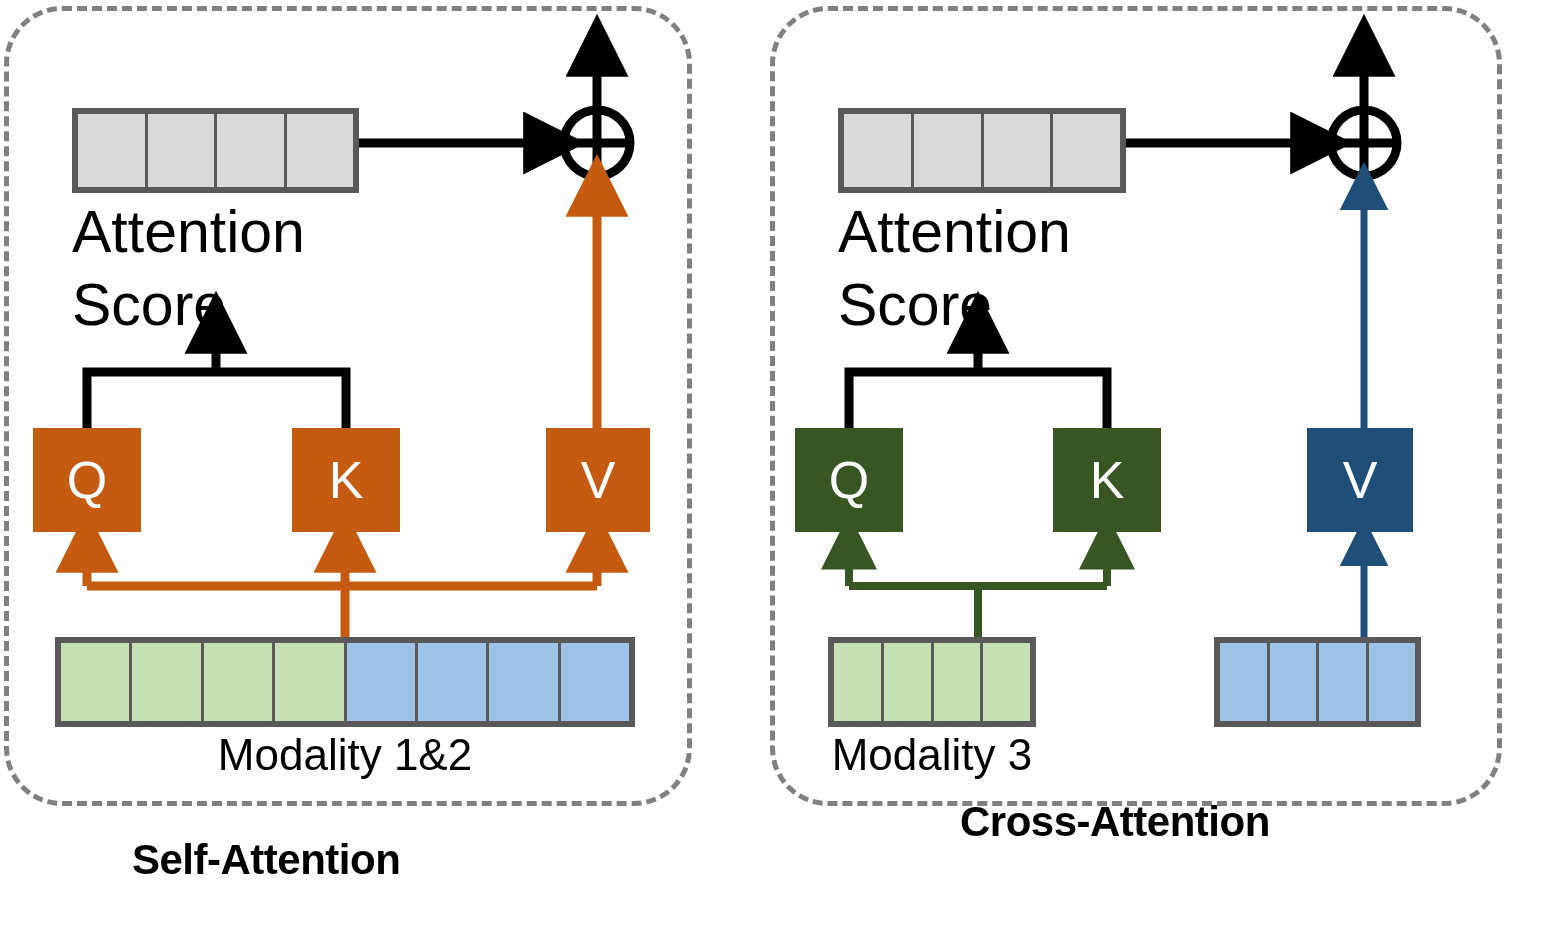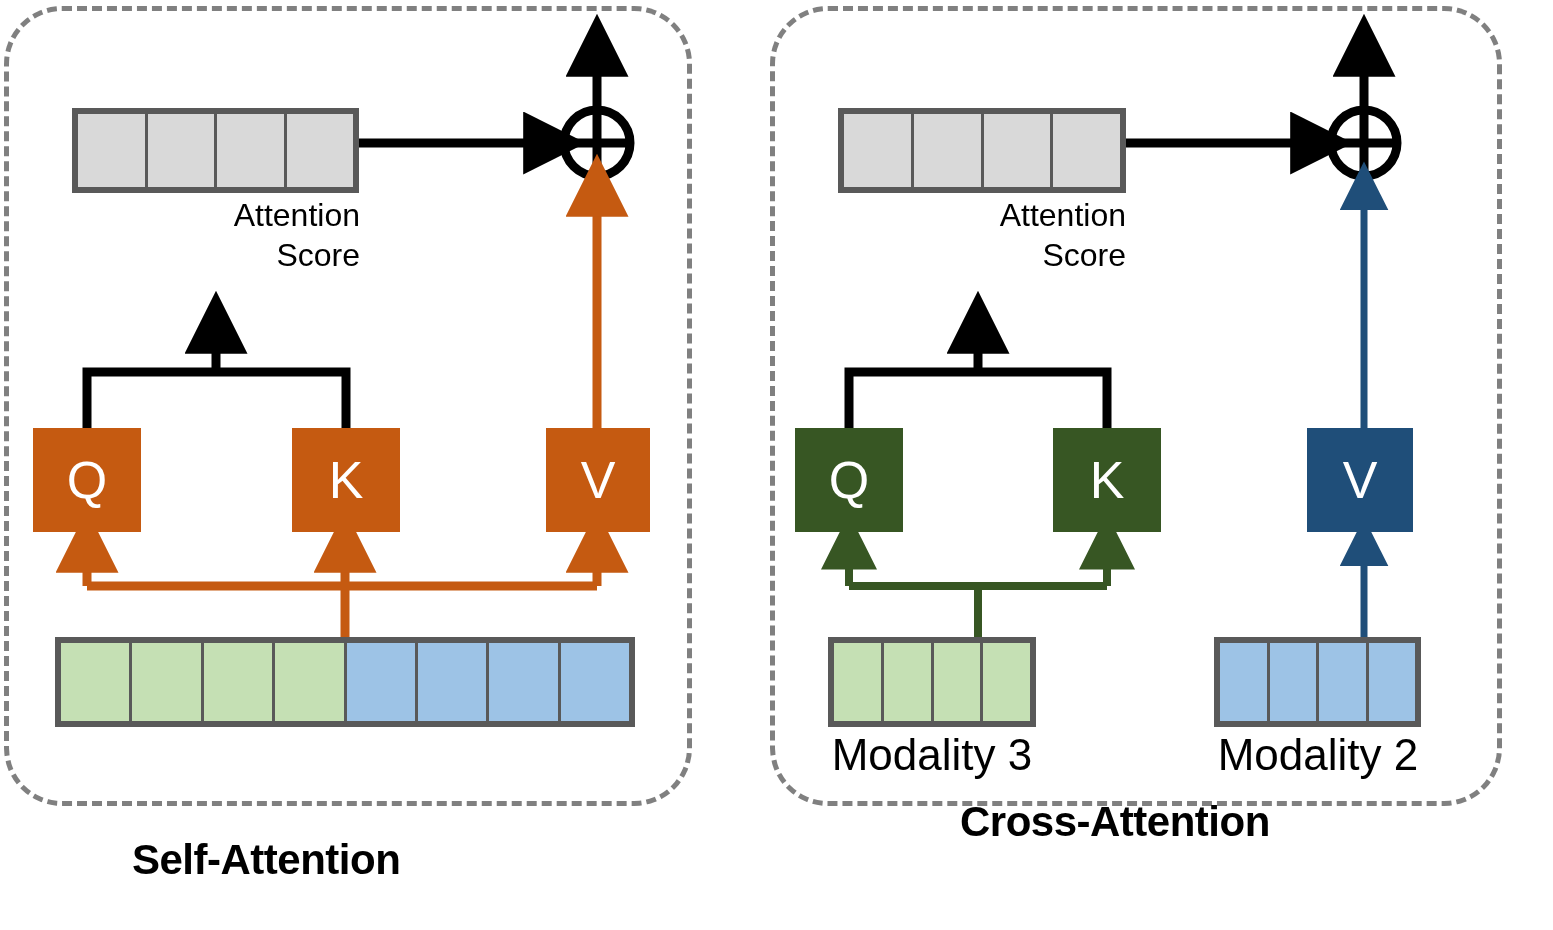--- a/index.html
+++ b/index.html
@@ -52,23 +52,23 @@
   .cell.gray{background:#d9d9d9;}
   .cell.green{background:#c5e0b4;}
   .cell.blue{background:#9dc3e6;}
 
   #attn-strip-self{left:72px;top:108px;width:287px;height:85px;}
   #attn-strip-cross{left:838px;top:108px;width:288px;height:85px;}
 
   
   .attn-label{
     position:absolute;
-    font-size:32px;
+    font-size:59px;
     color:#000000;
-    text-align:right;
+    text-align:left;
     line-height:1.24;
     white-space:pre-line;
   }
   #attn-label-self{left:72px;top:196px;width:288px;}
   #attn-label-cross{left:838px;top:196px;width:288px;}
 
   
   .qkv{
     position:absolute;
     display:flex;
@@ -203,20 +203,21 @@
   <div class="cellstrip" id="mod12">
     <div class="cell green"></div>
     <div class="cell green"></div>
     <div class="cell green"></div>
     <div class="cell green"></div>
     <div class="cell blue"></div>
     <div class="cell blue"></div>
     <div class="cell blue"></div>
     <div class="cell blue"></div>
   </div>
+  <div class="mod-label" id="mod12-label">Modality 1&amp;2</div>
 
   <div class="panel-caption" id="caption-self">Self-Attention</div>
 
   <div class="panel-outline" id="panel-cross"></div>
 
   <div class="cellstrip" id="attn-strip-cross">
     <div class="cell gray"></div>
     <div class="cell gray"></div>
     <div class="cell gray"></div>
     <div class="cell gray"></div>
@@ -235,17 +236,16 @@
     <div class="cell green"></div>
   </div>
   <div class="mod-label" id="mod1-label">Modality 3</div>
 
   <div class="cellstrip" id="mod2">
     <div class="cell blue"></div>
     <div class="cell blue"></div>
     <div class="cell blue"></div>
     <div class="cell blue"></div>
   </div>
-  <div class="mod-label" id="mod2-label">Modality 2</div>
 
   <div class="panel-caption" id="caption-cross">Cross-Attention</div>
 
 </div>
 
 </body></html>

